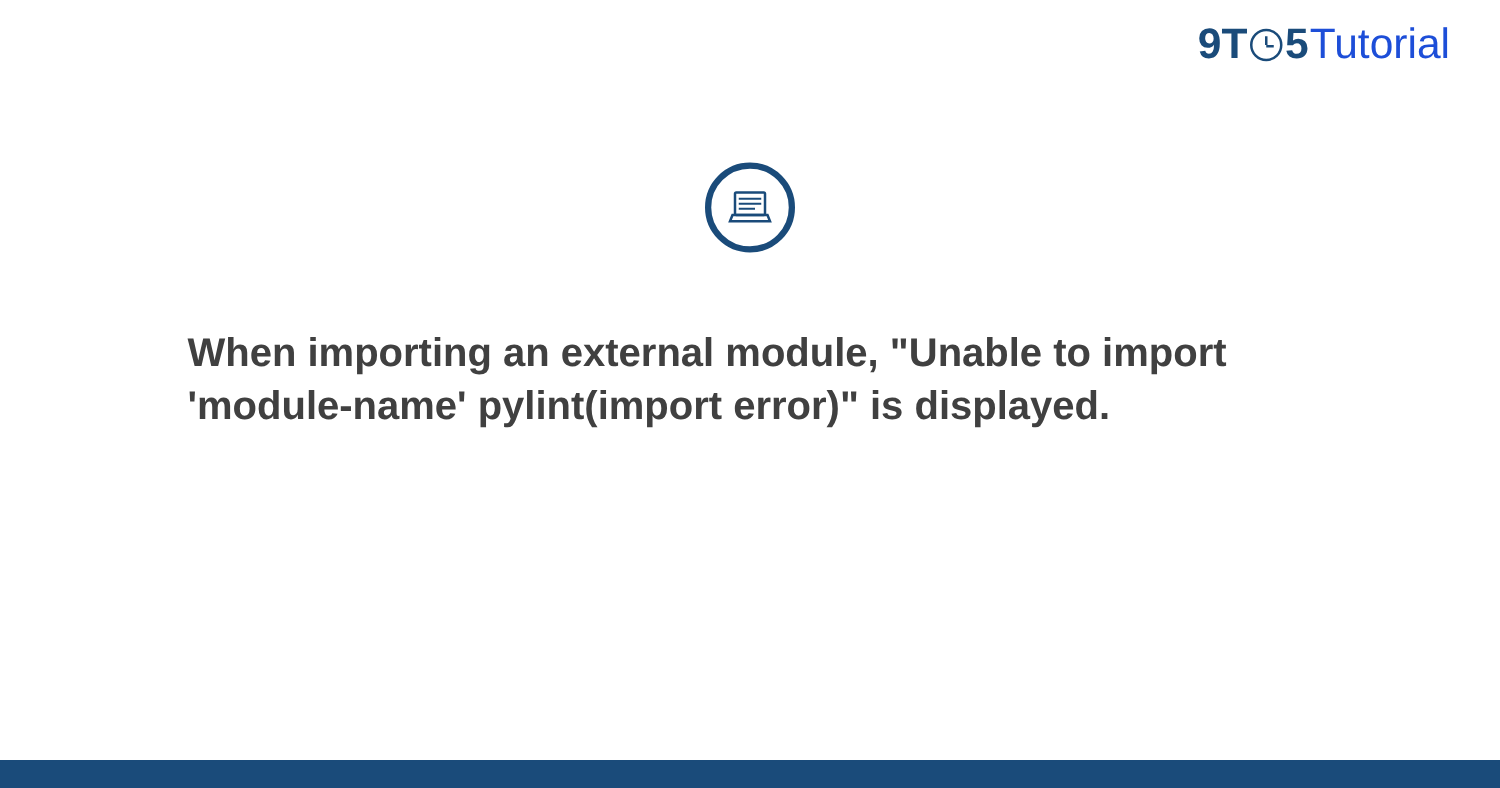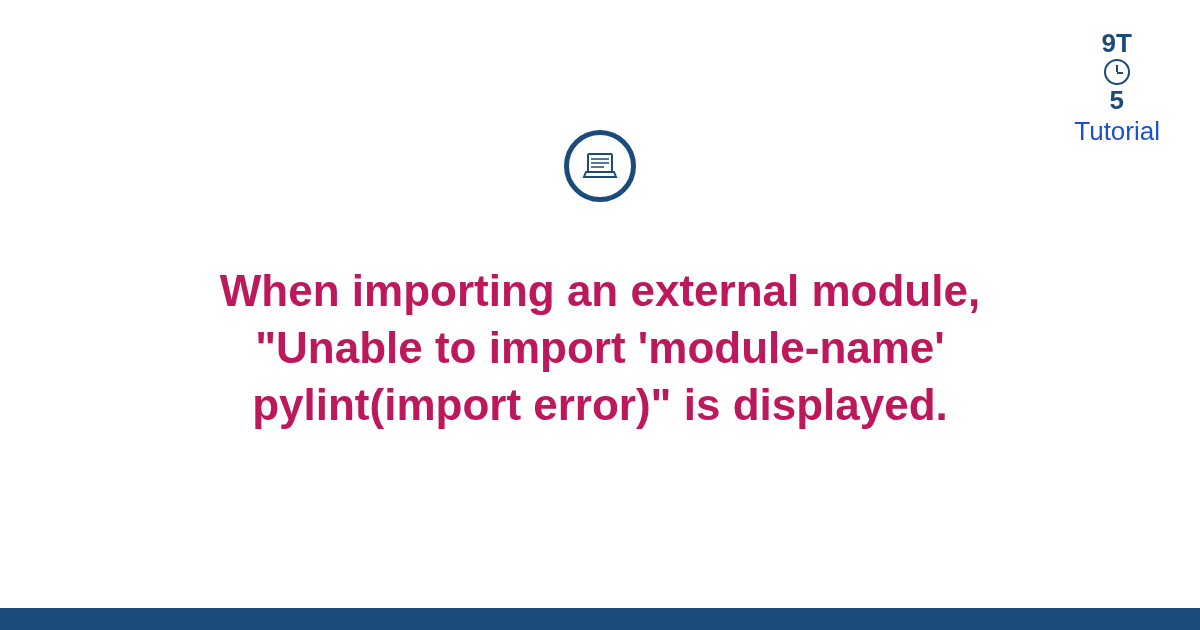--- a/index.html
+++ b/index.html
@@ -10,28 +10,27 @@
     body {
       width: 1200px;
       height: 630px;
       background: #ffffff;
       font-family: Arial, Helvetica, sans-serif;
       position: relative;
       overflow: hidden;
     }
     .logo {
       position: absolute;
-      top: 28px;
+      top: 16px;
       right: 40px;
-      font-size: 26px;
+      font-size: 34px;
       font-weight: bold;
       color: #1a4b7a;
       display: flex;
       align-items: center;
-      flex-direction: column;
     }
     .logo .nine {
       color: #1a4b7a;
     }
     .logo .clock-icon {
       display: inline-flex;
       align-items: center;
       justify-content: center;
       width: 26px;
       height: 26px;
@@ -85,24 +84,23 @@
       display: flex;
       align-items: center;
       justify-content: center;
       margin-bottom: 60px;
     }
     .laptop-svg {
       width: 40px;
       height: 40px;
     }
     .title {
-      font-size: 44px;
+      font-size: 32px;
       font-weight: bold;
-      color: #be185d;
-      text-align: center;
+      color: #404040;
       line-height: 1.3;
       max-width: 900px;
     }
     .bottom-bar {
       position: absolute;
       bottom: 0;
       left: 0;
       right: 0;
       height: 22px;
       background: #1a4b7a;

